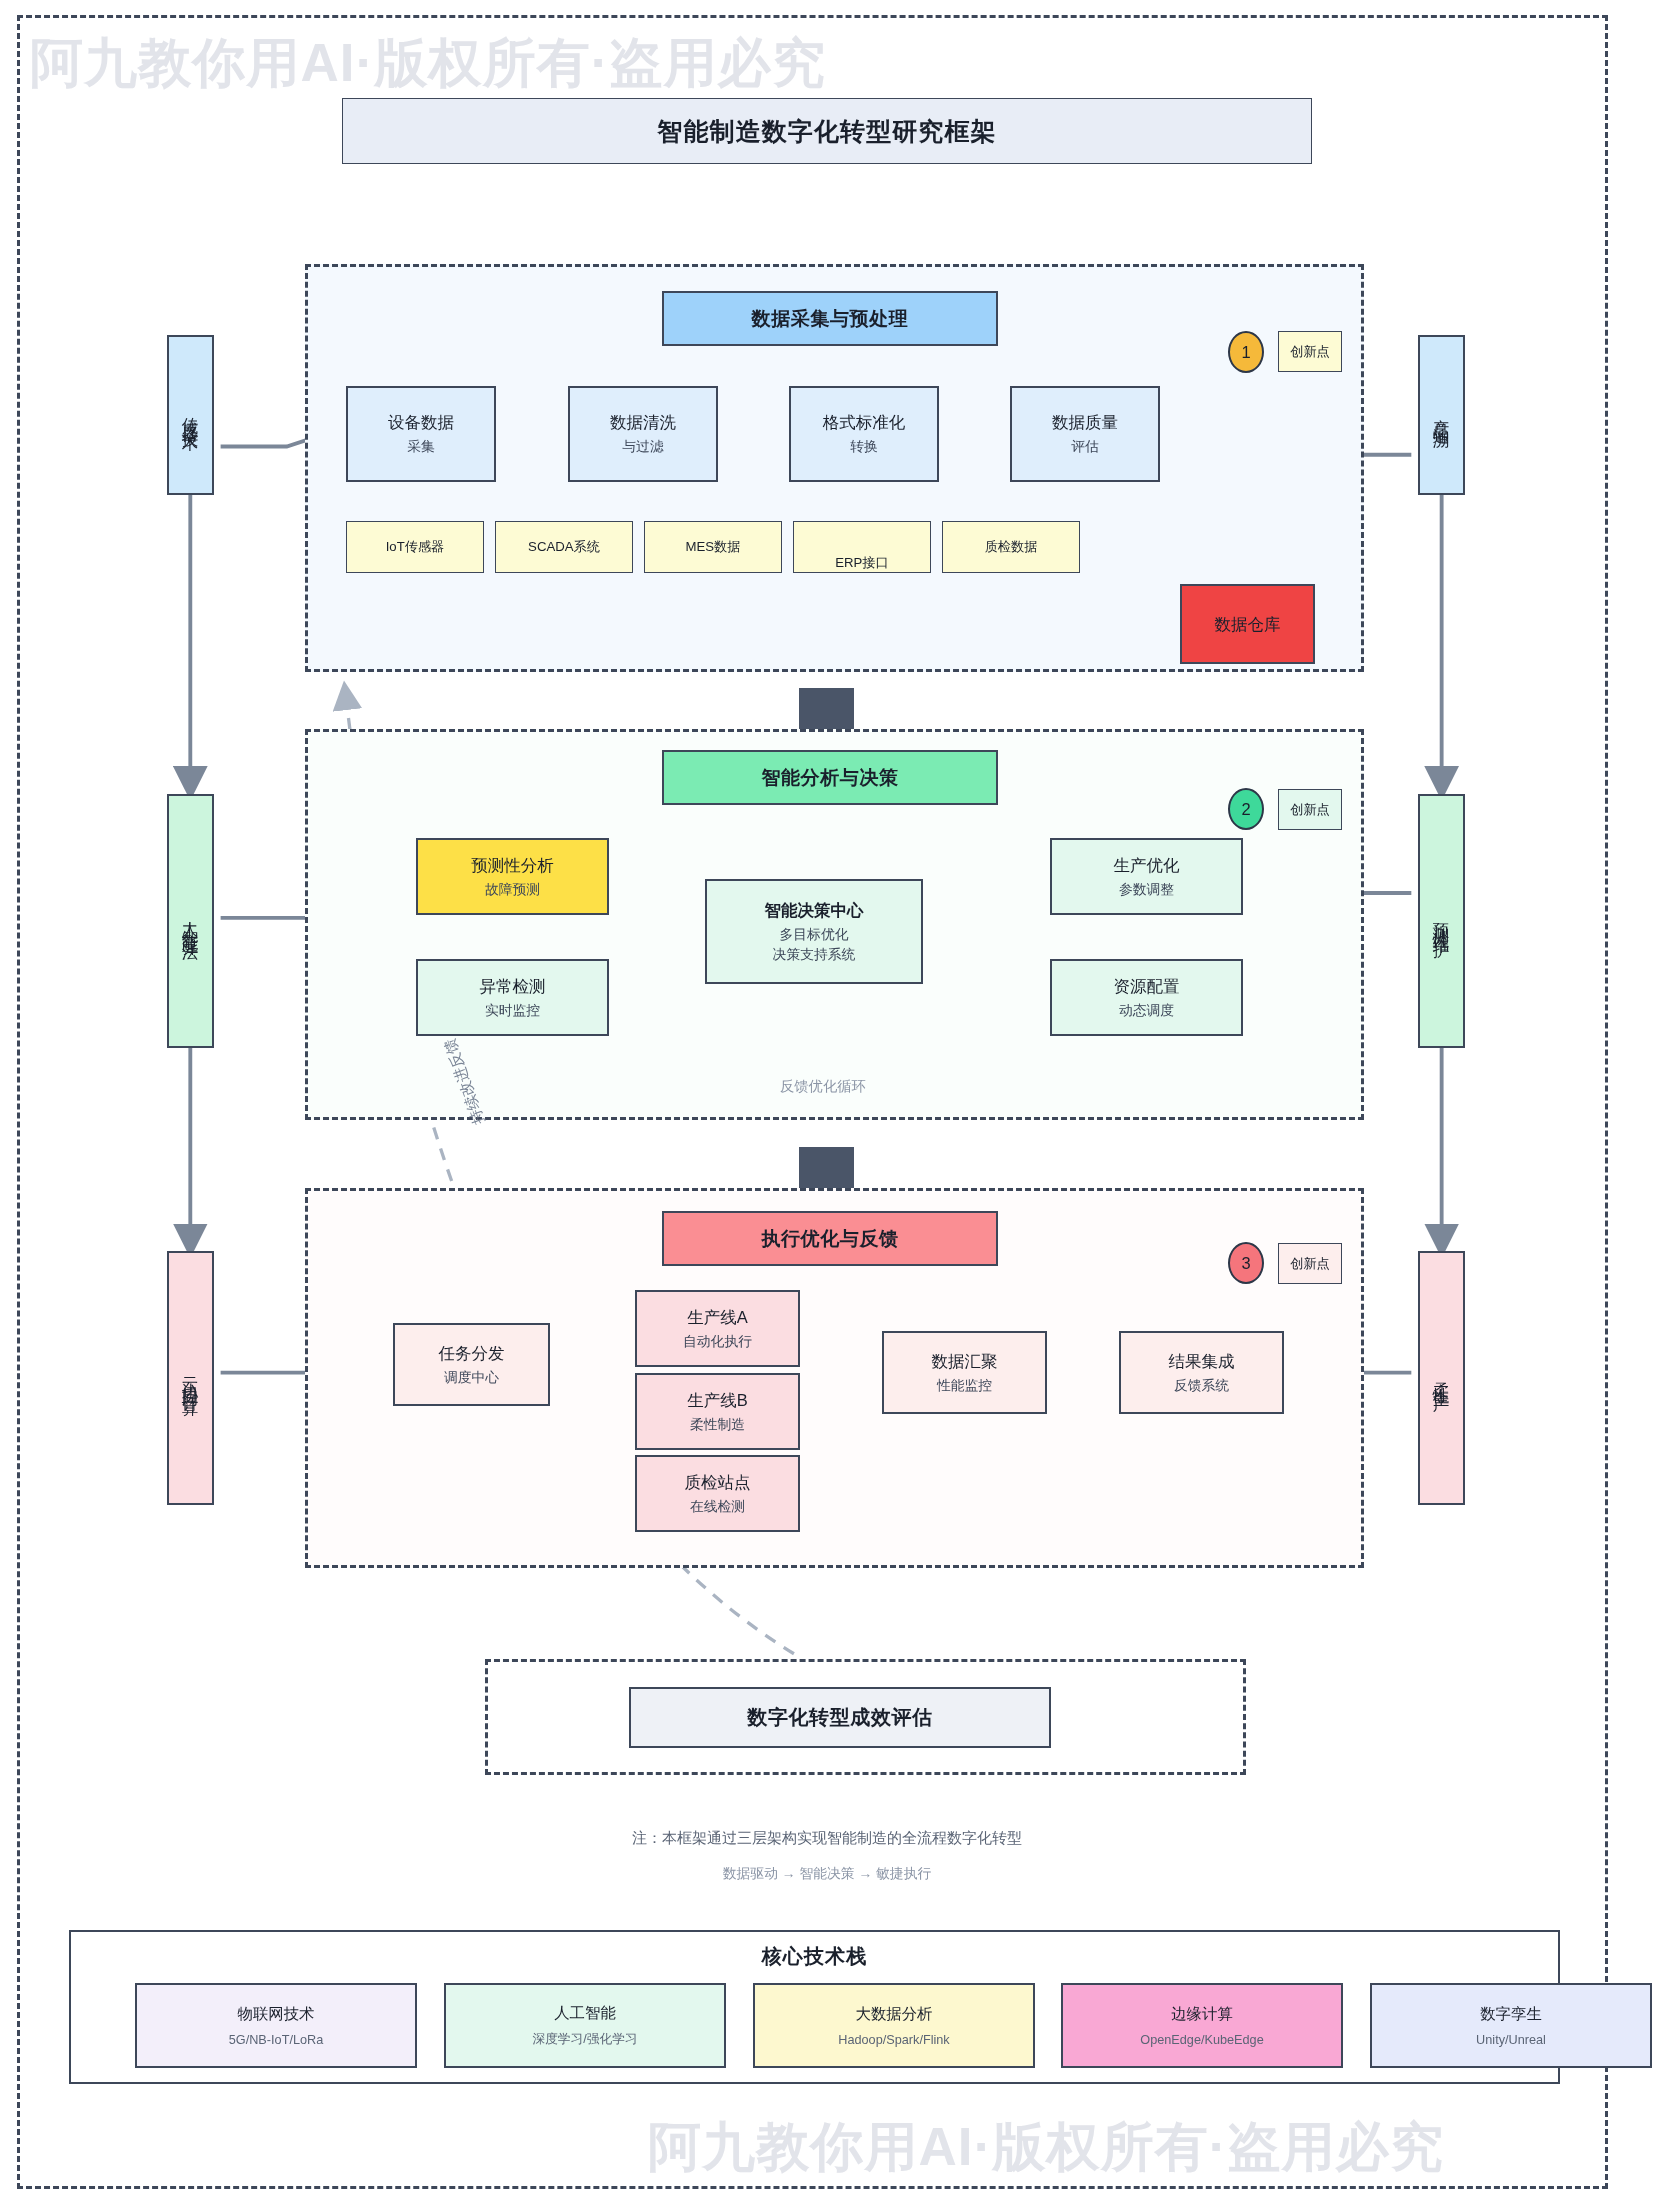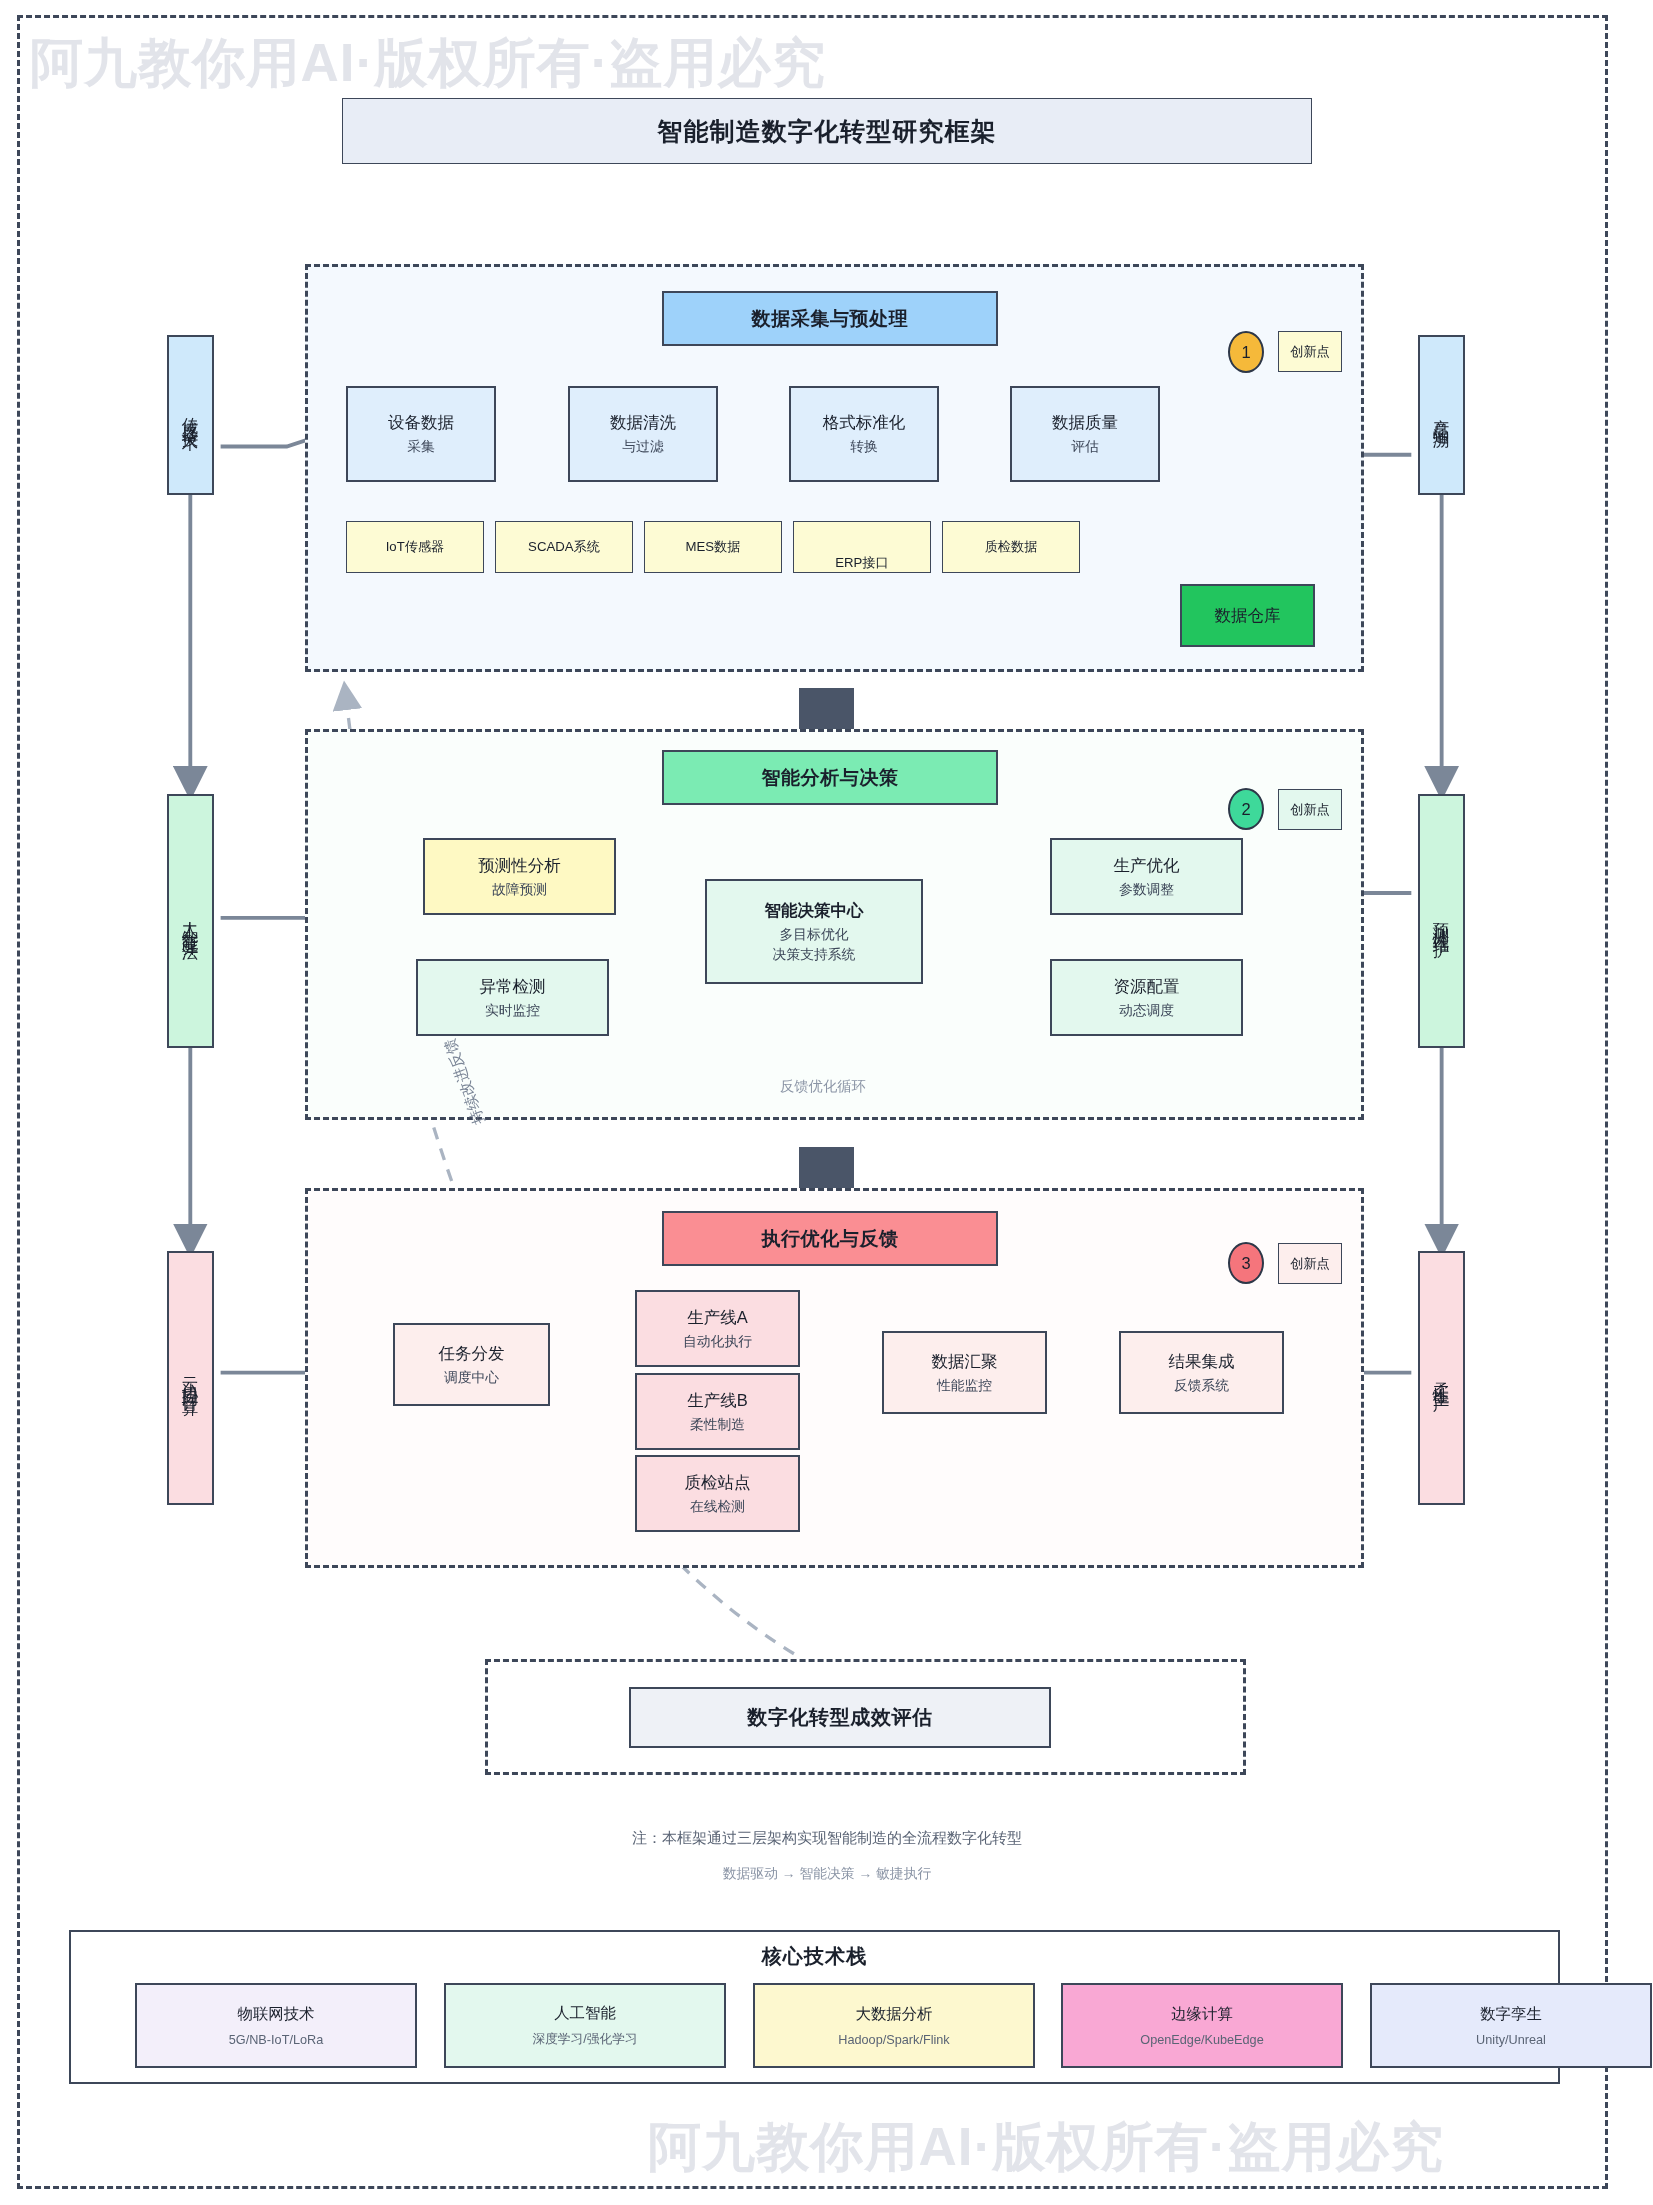--- a/index.html
+++ b/index.html
@@ -224,40 +224,40 @@
   <div class="tagbox" style="left:644px;top:521px;width:138px;height:52px;">
     <span>MES数据</span>
     </div>
   <div class="tagbox" style="left:793px;top:521px;width:138px;height:52px;align-items:flex-end;">
     <span>ERP接口</span>
     </div>
   <div class="tagbox" style="left:942px;top:521px;width:138px;height:52px;">
     <span>质检数据</span>
     </div>
 
-  <div class="node" style="left:1180px;top:584px;width:135px;height:63px;background:#22c55e;">
+  <div class="node" style="left:1180px;top:584px;width:135px;height:80px;background:#ef4444;">
     <span class="t1">数据仓库</span>
   </div>
 
   <div class="connector" style="left:799px;top:688px;width:55px;height:42px;"></div>
 
   <div class="layer-box" style="left:305px;top:729px;width:1059px;height:391px;background:#fafefc;"></div>
 
   <div class="layer-title" style="left:662px;top:750px;width:336px;height:55px;background:#7bebb3;">
     <span>智能分析与决策</span>
   </div>
 
   <div class="badge-circle" style="left:1228px;top:788px;background:#3ed99a;">
     <span>2</span>
   </div>
   <div class="badge-tag" style="left:1278px;top:789px;background:#e3f8ee;">
     <span>创新点</span>
   </div>
 
-  <div class="node" style="left:416px;top:838px;width:193px;height:77px;background:#fef9c3;margin-left:7px;">
+  <div class="node" style="left:416px;top:838px;width:193px;height:77px;background:#fde047;">
     <span class="t1">预测性分析</span>
     <span class="t2">故障预测</span>
   </div>
   <div class="node" style="left:416px;top:959px;width:193px;height:77px;background:#e3f8ee;">
     <span class="t1">异常检测</span>
     <span class="t2">实时监控</span>
   </div>
   <div class="node" style="left:705px;top:879px;width:218px;height:105px;background:#e3f8ee;">
     <span class="t1" style="font-weight:700;">智能决策中心</span>
     <span class="t2">多目标优化</span>

